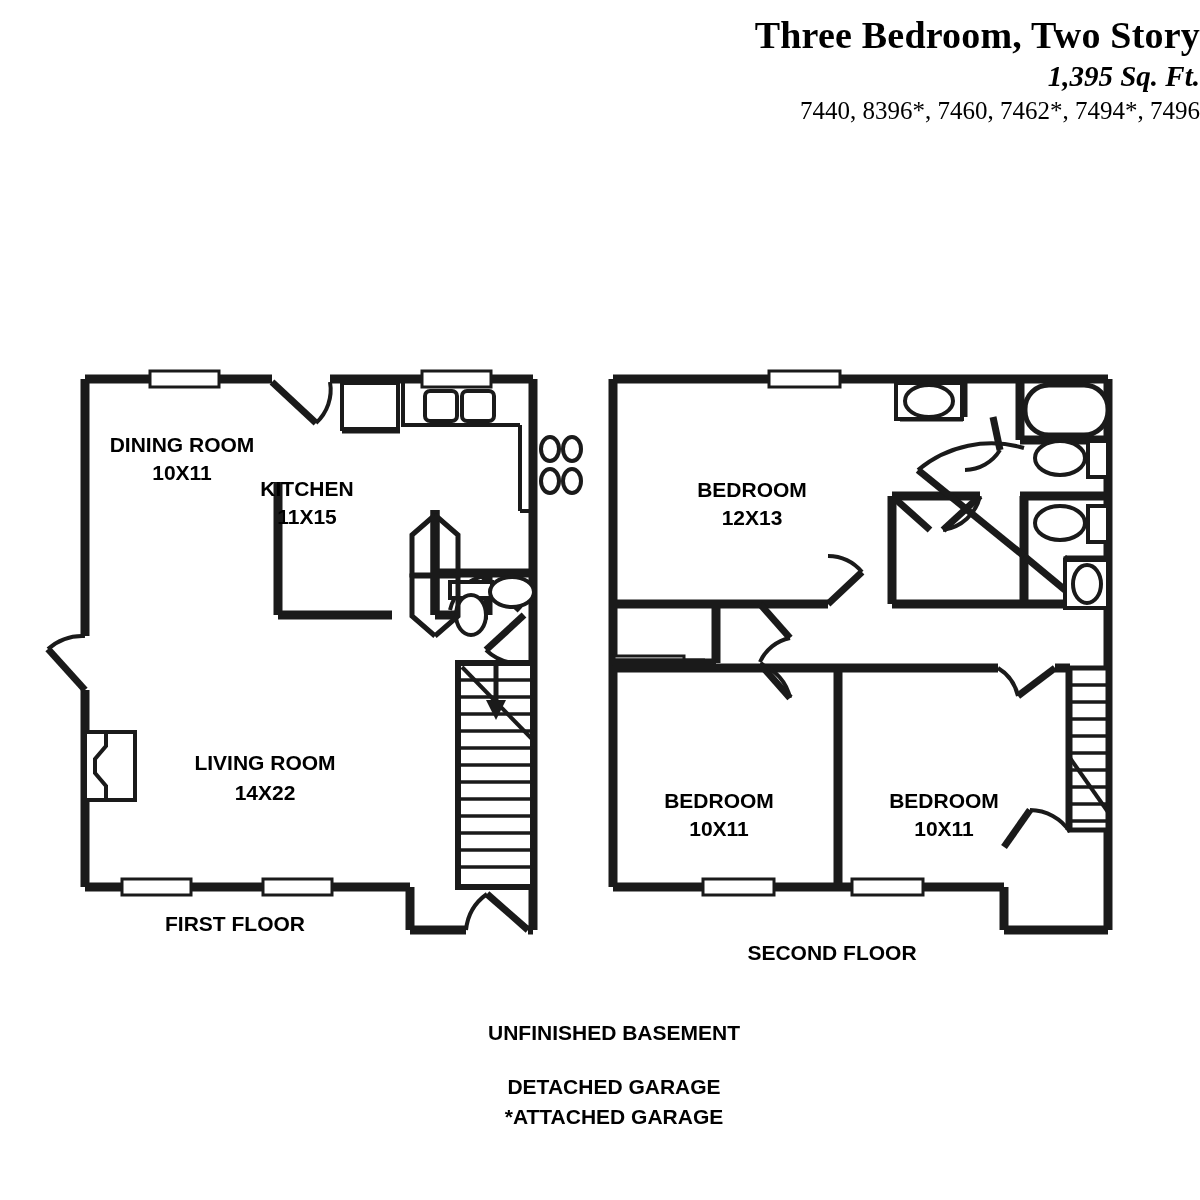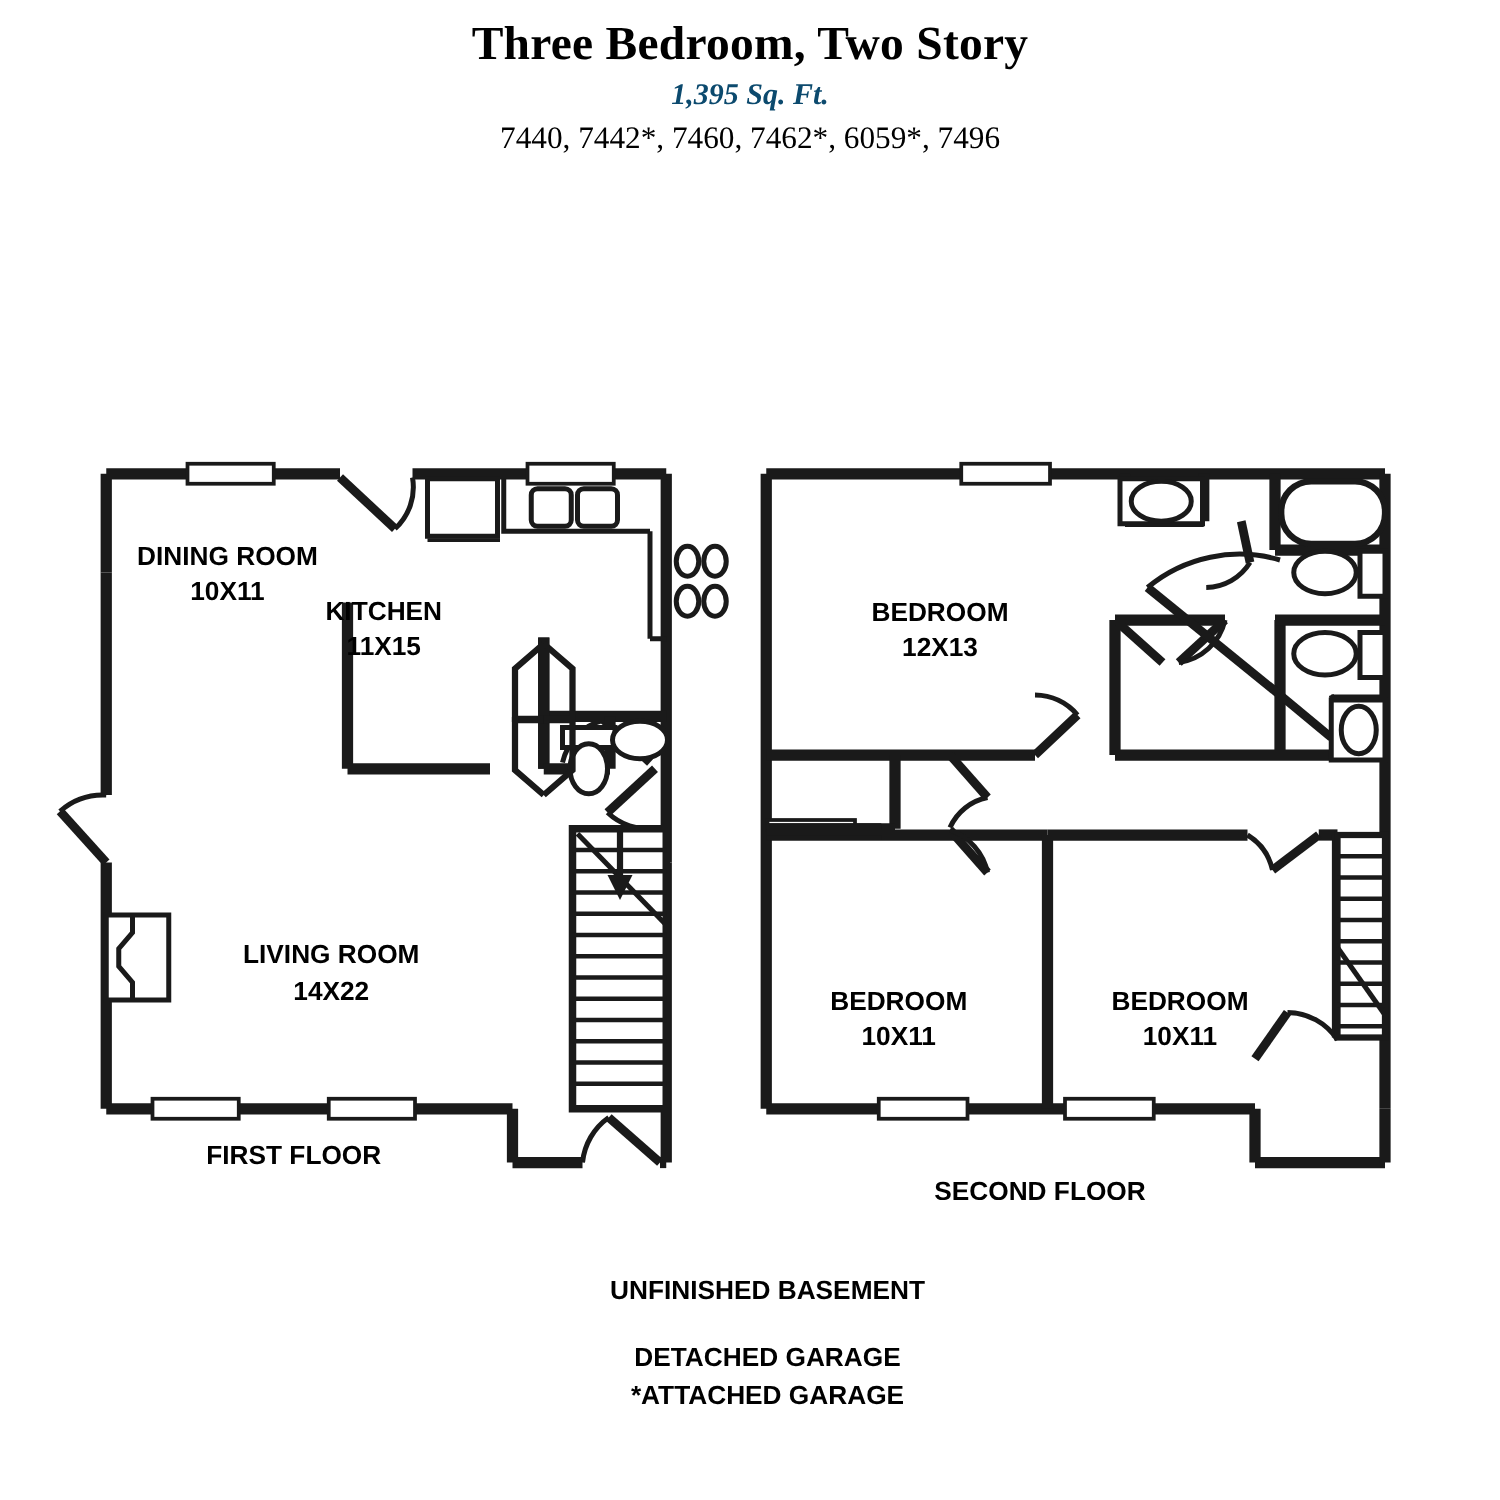--- a/index.html
+++ b/index.html
@@ -14,37 +14,37 @@
     height: 1200px;
     background: #ffffff;
     font-family: "Liberation Sans", sans-serif;
     overflow: hidden;
   }
   .title-block {
     position: absolute;
     left: 0;
     top: 12px;
     width: 1200px;
-    text-align: center;
+    text-align: right;
   }
   .plan-title {
     font-family: "Liberation Serif", serif;
     font-weight: bold;
     font-size: 38px;
     line-height: 46px;
     color: #000;
     letter-spacing: 0.2px;
   }
   .plan-sqft {
     font-family: "Liberation Serif", serif;
     font-weight: bold;
     font-style: italic;
-    font-size: 24px;
+    font-size: 29px;
     line-height: 36px;
-    color: #0c4a6e;
+    color: #000000;
   }
   .plan-models {
     font-family: "Liberation Serif", serif;
     font-weight: normal;
     font-size: 25px;
     line-height: 34px;
     color: #000;
   }
   svg.plan {
     position: absolute;
@@ -83,21 +83,21 @@
   .footer-gap { height: 24px; }
 </style>
 </head>
 <body>
 
 <div id="page">
 
   <div class="title-block">
     <div class="plan-title">Three Bedroom, Two Story</div>
     <div class="plan-sqft">1,395 Sq. Ft.</div>
-    <div class="plan-models">7440, 7442*, 7460, 7462*, 6059*, 7496</div>
+    <div class="plan-models">7440, 8396*, 7460, 7462*, 7494*, 7496</div>
   </div>
 
   <svg class="plan" width="620" height="600" viewBox="0 0 620 600" style="left:0px; top:360px;">
     <g fill="none" stroke="#1a1a1a" stroke-width="9" stroke-linecap="butt">
 
       <path d="M 85 19 L 85 98"></path>
       <path d="M 85 98 L 85 276"></path>
 
       <path d="M 85 330 L 85 527"></path>
 

